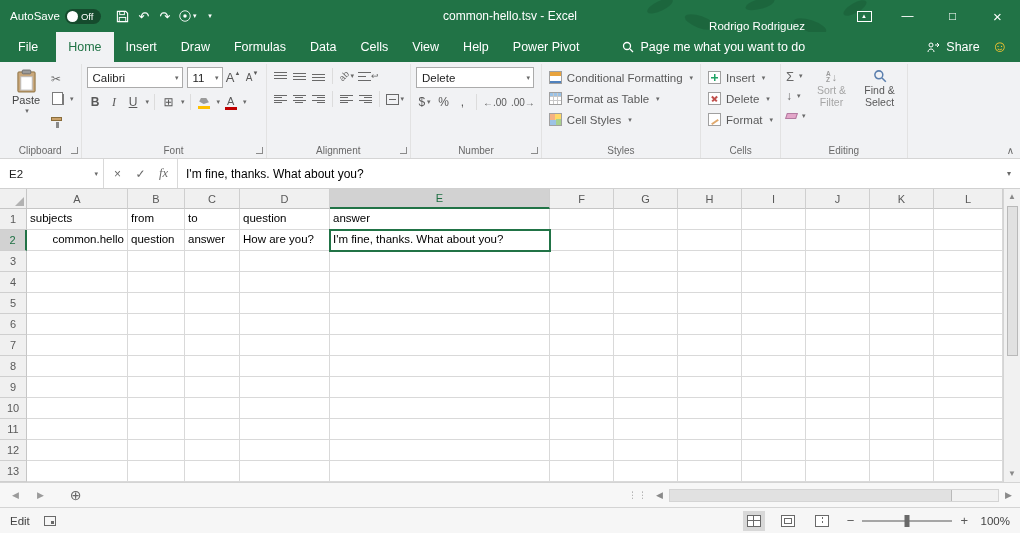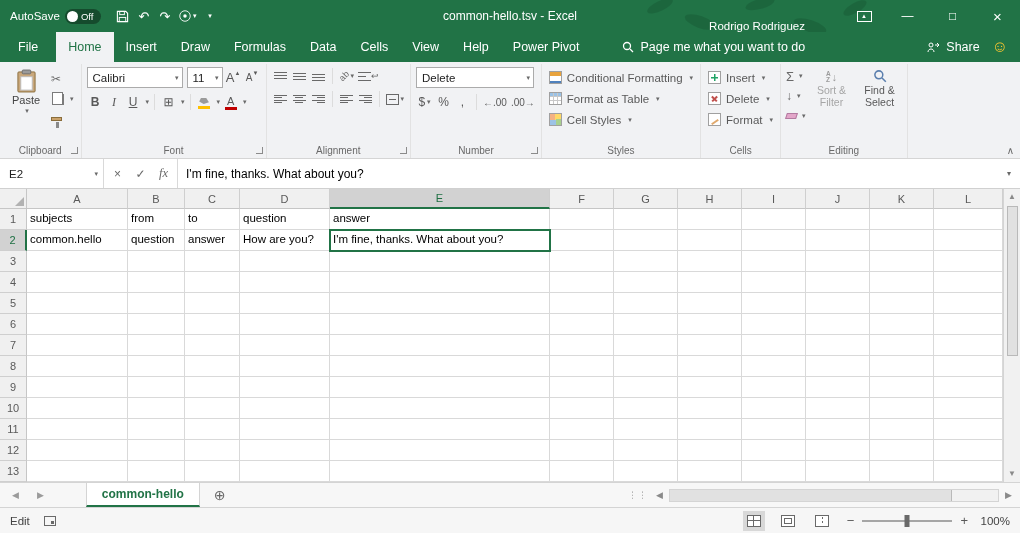--- a/index.html
+++ b/index.html
@@ -597,21 +597,21 @@
             <div class="cell" style="width: 64px;"></div>
             <div class="cell" style="width: 64px;"></div>
             <div class="cell" style="width: 64px;"></div>
             <div class="cell" style="width: 64px;"></div>
             <div class="cell" style="width: 64px;"></div>
             <div class="cell" style="width: 64px;"></div>
             <div class="cell" style="width: 69px;"></div>
           </div>
           <div class="grid-row">
             <div class="row-hdr sel">2</div>
-            <div class="cell" style="width: 101px;">common.hello</div>
+            <div class="cell" style="width: 101px; text-align: right;">common.hello</div>
             <div class="cell" style="width: 57px;">question</div>
             <div class="cell" style="width: 55px;">answer</div>
             <div class="cell" style="width: 90px;">How are you?</div>
             <div class="cell sel-cell" style="width: 220px;">I'm fine, thanks. What about you?</div>
             <div class="cell" style="width: 64px;"></div>
             <div class="cell" style="width: 64px;"></div>
             <div class="cell" style="width: 64px;"></div>
             <div class="cell" style="width: 64px;"></div>
             <div class="cell" style="width: 64px;"></div>
             <div class="cell" style="width: 64px;"></div>
@@ -789,21 +789,20 @@
       <span class="vthumb"></span>
       <span class="arr bottomarr">▼</span>
     </div>
   </div>
 
   <div class="sheetbar">
     <span class="navarrs">
       <span>◀</span>
       <span>▶</span>
     </span>
-    <span class="sheet-tab">common-hello</span>
     <span class="add-sheet">
         <span>⊕</span>
       </span>
     <span class="splitter">⋮⋮</span>
     <span class="hscroll">
       <span class="arr">◀</span>
       <span class="htrack">
           <span class="hthumb"></span>
         </span>
       <span class="arr">▶</span>

